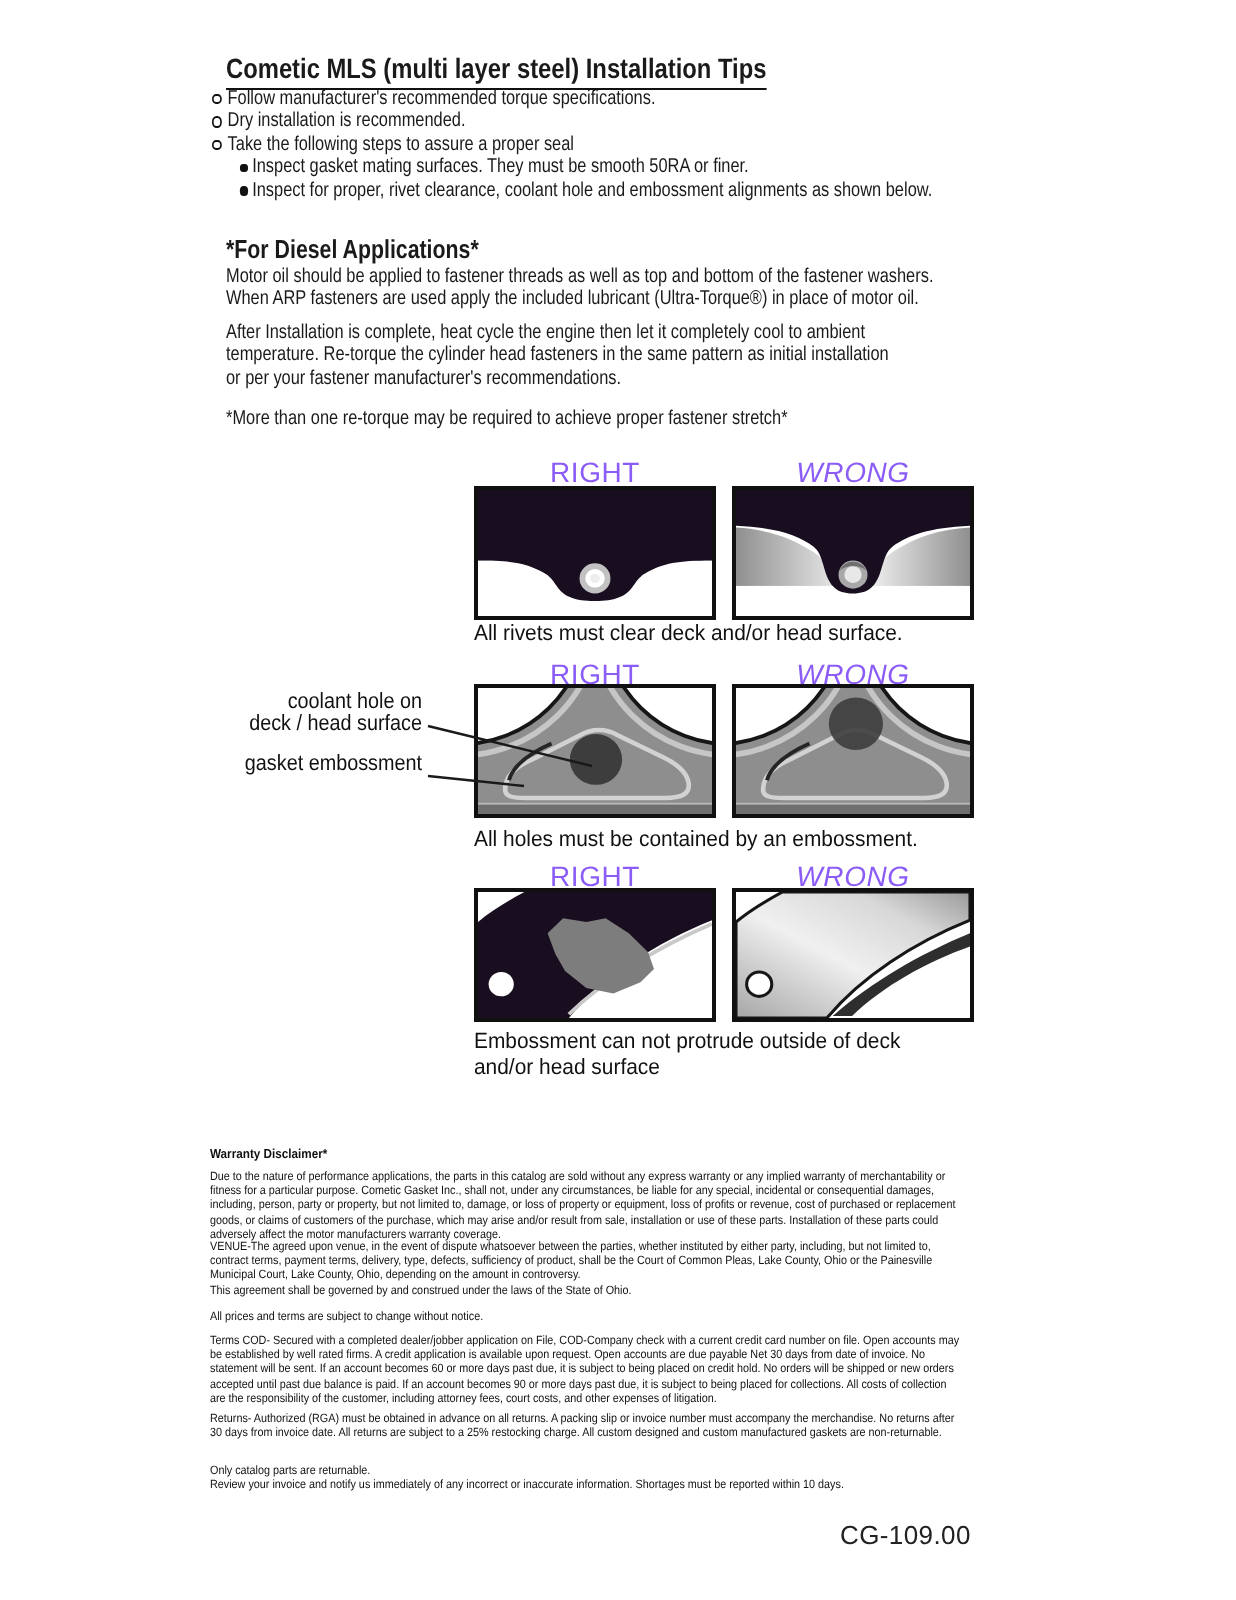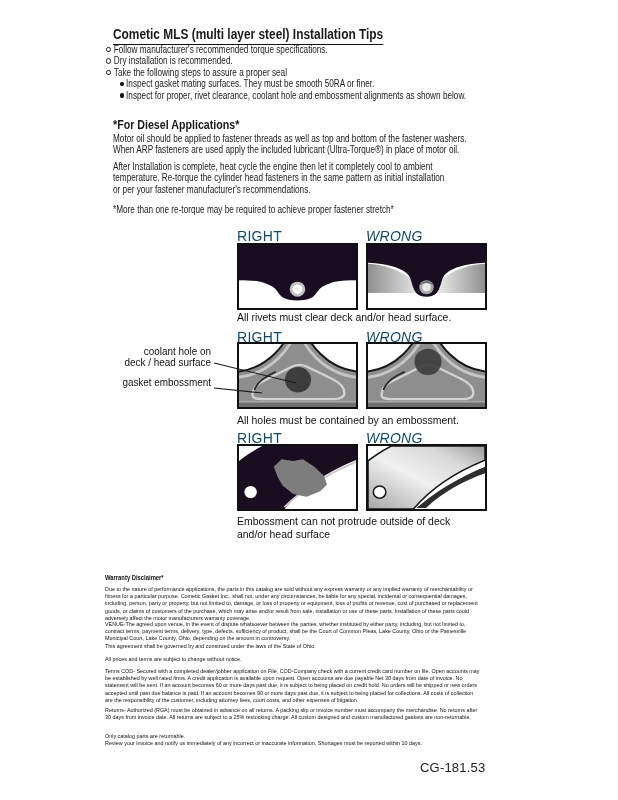--- a/index.html
+++ b/index.html
@@ -21,21 +21,21 @@
   .bullets{left:106px;top:44px;font-size:10px;line-height:11.4px;}
   .b-line{display:flex;align-items:center;white-space:nowrap;}
   .b-sub{padding-left:17px;}
   .mk1{flex:0 0 auto;width:3.5px;height:3.5px;border:1px solid #111;border-radius:50%;margin-right:4px;}
   .mk2{flex:0 0 auto;width:4.5px;height:4.5px;background:#111;border-radius:50%;margin-right:3px;}
 
   .diesel-h{left:113px;top:117px;font-size:13px;font-weight:bold;}
   .para{left:113px;font-size:10px;line-height:11.3px;}
   .p1{top:133px;} .p2{top:161px;} .p3{top:204px;}
 
-  .dg-header{width:121px;text-align:left;font-size:14px;letter-spacing:0.3px;color:#0c4a6e;}
+  .dg-header{width:121px;text-align:center;font-size:14px;letter-spacing:0.3px;color:#8b5cf6;}
   .panel{width:121px;height:67px;border:2px solid #101010;box-sizing:border-box;background:#fff;}
   .panel svg{display:block;width:100%;height:100%;}
   .caption{font-size:11px;line-height:12.5px;color:#111;}
 
   .r1h{top:228px;} .r1p{top:243px;} .cap1{left:237px;top:311px;}
   .r2h{top:329px;} .r2p{top:342px;} .cap2{left:237px;top:414px;}
   .r3h{top:430px;} .r3p{top:444px;} .cap3{left:237px;top:515px;}
   .colL{left:237px;} .colR{left:366px;font-style:italic;}
 
   .anno{left:91px;width:120px;text-align:right;font-size:11px;line-height:10.5px;color:#111;}
@@ -237,15 +237,15 @@
   <div class="abs warr w5 sqz90">
     <div class="nowrap">Returns- Authorized (RGA) must be obtained in advance on all returns.  A packing slip or invoice number must accompany the merchandise.  No returns after</div>
     <div class="nowrap">30 days from invoice date.  All returns are subject to a 25% restocking charge.  All custom designed and custom manufactured gaskets are non-returnable.</div>
   </div>
 
   <div class="abs warr w6 sqz90">
     <div class="nowrap">Only catalog parts are returnable.</div>
     <div class="nowrap">Review your invoice and notify us immediately of any incorrect or inaccurate information.  Shortages must be reported within 10 days.</div>
   </div>
 
-  <div class="abs doccode">CG-181.53</div>
+  <div class="abs doccode">CG-109.00</div>
 
 </div>
 
 </body></html>

